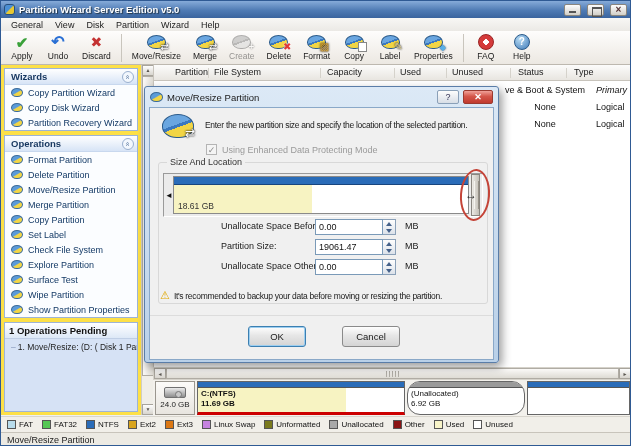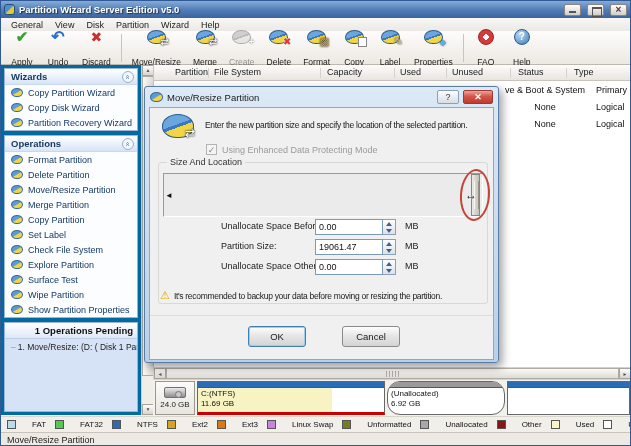--- a/index.html
+++ b/index.html
@@ -27,21 +27,21 @@
   .menubar { position:absolute; left:0; top:17px; width:100%; height:14px;
     background:linear-gradient(#f8f7f5,#ebe9e5); border-bottom:1px solid #d6d2cb;
     display:flex; align-items:center; padding-left:4px; }
   .menu-item { font-size:9px; color:#222; padding:0 6px; height:100%; display:flex; align-items:center; }
 
   
   .toolbar { position:absolute; left:0; top:30px; width:100%; height:34px;
     background:linear-gradient(#fefdfc,#ece8e2); border-bottom:1px solid #bdb8af;
     display:flex; align-items:center; padding:0 3px; }
   .tb-btn { height:40px; min-width:36px; padding:0 5px; background:none; border:1px solid transparent;
-    display:flex; flex-direction:column; align-items:center; justify-content:space-between; gap:1px; }
+    display:flex; flex-direction:column; align-items:center; justify-content:center; gap:1px; }
   .tb-btn.disabled { filter:grayscale(1); opacity:.45; }
   .tb-label { font-size:8.5px; color:#1a1a1a; white-space:nowrap; }
   .tb-sep { width:1px; height:28px; background:#c9c5bd; margin:0 4px; flex:none; }
   .tb-icon { width:24px; height:16px; display:flex; align-items:center; justify-content:center;
     position:relative; font-size:14px; line-height:1; }
   .i-apply-check::before { content:"✔"; color:#3aa13a; font-size:15px; font-weight:bold; }
   .i-undo-arrow::before { content:"↶"; color:#2a6fd4; font-size:16px; font-weight:bold; }
   .i-discard-x::before { content:"✖"; color:#c43232; font-size:14px; }
   .disk-base { width:19px; height:14px; border-radius:50% 50% 46% 46%; position:relative;
     background:linear-gradient(160deg,#6aa6e0 0 44%,#3b78bf 44% 54%,#f2d545 54% 100%);
@@ -54,34 +54,34 @@
   .ov-copy::after { content:""; display:block; width:7px; height:8px; background:#fff; border:1px solid #888; }
   .ov-pencil::after { content:"✎"; color:#f0e0a0; }
   .ov-diamond::after { content:"◆"; color:#58b0e8; text-shadow:0 0 2px #135; font-size:8px; }
   .i-faq-lifebuoy { width:16px; height:16px; border-radius:50%; border:1px solid #992222;
     background:radial-gradient(circle,#fff 0 28%,#d43a3a 29% 100%); }
   .i-help-question { width:16px; height:16px; border-radius:50%; border:1px solid #2a5a8a;
     background:radial-gradient(circle at 35% 30%,#b8dcf4,#3f7ab8); display:flex; align-items:center; justify-content:center; }
   .i-help-question::after { content:"?"; color:#fff; font-size:10px; font-weight:bold; }
 
   
-  .sidebar { position:absolute; left:0; top:64px; width:140px; height:350px; background:#0369a1;
+  .sidebar { position:absolute; left:0; top:64px; width:140px; height:350px; background:#fde047;
     padding:3px; display:flex; flex-direction:column; gap:4px; }
   .panel { background:#fbfdff; border:1px solid #9db4d6; }
   .panel-header { height:16px; display:flex; align-items:center; justify-content:space-between;
     padding:0 3px 0 6px; background:linear-gradient(#ffffff,#d7e4f6); border-bottom:1px solid #c8d8ee; }
   .panel-title { font-size:9.5px; font-weight:bold; color:#16365f; }
   .chevron-btn { width:12px; height:12px; border:1px solid #9ab0cf; border-radius:50%;
     background:#f2f7fd; display:flex; align-items:center; justify-content:center; }
   .chev { display:inline-block; transform:rotate(-90deg); font-size:8px; color:#4a6a96; line-height:1; }
   .side-item { height:15px; display:flex; align-items:center; gap:5px; padding-left:6px;
     font-size:9px; color:#143a66; white-space:nowrap; overflow:hidden; }
   .mini-disk { width:12px; height:9px; border-radius:50% 50% 46% 46%; flex:none;
     background:linear-gradient(150deg,#5b9bd9 0 45%,#f2d545 55%); border:1px solid #3a6a9a; }
-  .pending-panel { flex:1; background:#d6e2f5; border:1px solid #9db4d6; display:flex; flex-direction:column; overflow:hidden;text-align:right; }
+  .pending-panel { flex:1; background:#d6e2f5; border:1px solid #9db4d6; display:flex; flex-direction:column; overflow:hidden; }
   .pending-header { font-size:9.5px; font-weight:bold; color:#111; padding:2px 4px;
     background:linear-gradient(#ffffff,#dde8f7); border-bottom:1px solid #c0cfe6; }
   .pending-item { font-size:8.5px; color:#222; padding:3px 2px 0 6px; white-space:nowrap; overflow:hidden; }
   .pending-item::before { content:"–"; color:#8899bb; margin-right:2px; }
 
   
   .vscroll { position:absolute; left:140px; top:64px; width:12px; height:350px; background:#f0eee8;
     border-left:1px solid #d0cdc5; }
   .sb-arrow { position:absolute; left:0; width:12px; height:11px; background:linear-gradient(#fdfdfd,#d8d5ce);
     border:1px solid #a8a49c; font-size:5px; color:#5a5650; text-align:center; line-height:9px; }
@@ -112,30 +112,30 @@
   .diskmap { position:absolute; left:152px; top:379px; width:479px; height:36px; background:#f3f1ec;
     display:flex; gap:2px; padding:1px 2px; }
   .disk-box { width:40px; border:1px solid #9a968e; background:linear-gradient(#fcfbf9,#e8e5df);
     display:flex; flex-direction:column; align-items:center; justify-content:center; gap:2px; flex:none; }
   .disk-img { width:22px; height:11px; background:linear-gradient(#ececec,#8e8e8e); border:1px solid #707070;
     border-radius:2px; position:relative; }
   .disk-img::after { content:""; position:absolute; right:3px; top:3px; width:5px; height:5px;
     border-radius:50%; background:#c8c8c8; border:1px solid #777; }
   .disk-cap { font-size:8px; color:#222; }
   .part { border:1px solid #666; background:#fff; position:relative; display:flex; flex-direction:column; overflow:hidden; }
-  .part-0 { width:188px; border-bottom:3px solid #cc0000; }
+  .part-0 { width:208px; border-bottom:3px solid #cc0000;font-weight:bold; }
   .part-1 { width:118px;border-radius:13px; }
   .part-2 { flex:1; }
   .pstripe { height:6px; border-bottom:1px solid #555; flex:none; }
   .pbody { flex:1; padding:1px 3px; font-size:8px; color:#111; line-height:1.2; white-space:nowrap; }
 
   
   .legend { position:absolute; left:0; top:415px; width:631px; height:16px; background:#f1efe9;
     border-top:1px solid #d8d5cd; display:flex; align-items:center; padding-left:6px; gap:9px; }
-  .leg-item { display:flex; align-items:center; gap:16px; font-size:8px; color:#111; white-space:nowrap; }
+  .leg-item { display:flex; align-items:center; gap:3px; font-size:8px; color:#111; white-space:nowrap; }
   .leg-swatch { width:9px; height:9px; border:1px solid #555; flex:none; }
   .statusbar { position:absolute; left:0; top:431px; width:631px; height:15px; background:#eceae3;
     border-top:1px solid #c8c4bb; display:flex; align-items:center; padding-left:6px;
     font-size:9px; color:#222; }
 
   
   .dialog { position:absolute; left:143px; top:85px; width:355px; height:277px;
     background:linear-gradient(#dcE9f6,#b9d0e8); border:1px solid #5a7da8; border-radius:3px;
     box-shadow:3px 4px 10px rgba(0,0,0,.4); padding:0 4px 4px; }
   .dlg-title { height:20px; display:flex; align-items:center; gap:4px; padding:0 1px; }
@@ -407,21 +407,21 @@
         <span class="th" style="left: 420px;">Type</span>
         <span class="col-sep" style="left: 54px;"></span>
         <span class="col-sep" style="left: 166px;"></span>
         <span class="col-sep" style="left: 240px;"></span>
         <span class="col-sep" style="left: 292px;"></span>
         <span class="col-sep" style="left: 356px;"></span>
         <span class="col-sep" style="left: 412px;"></span>
       </div>
     <div id="trows">
         <span class="trow-cell" style="left: 346px; width: 90px; text-align: center; top: 20px;">ve &amp; Boot &amp; System</span>
-        <span class="trow-cell" style="left: 442px; top: 20px;">Primary</span>
+        <span class="trow-cell" style="left: 442px; top: 20px; font-style: italic;">Primary</span>
         <span class="trow-cell" style="left: 346px; width: 90px; text-align: center; top: 37px;">None</span>
         <span class="trow-cell" style="left: 442px; top: 37px;">Logical</span>
         <span class="trow-cell" style="left: 346px; width: 90px; text-align: center; top: 54px;">None</span>
         <span class="trow-cell" style="left: 442px; top: 54px;">Logical</span>
       </div>
   </div>
 
   <div class="hscroll">
     <div class="hs-arrow">◄</div>
     <div class="hthumb">
@@ -518,20 +518,26 @@
 
       <div class="chk-row">
         <span class="chk-box">✓</span>
         <span class="chk-label">Using Enhanced Data Protecting Mode</span>
       </div>
 
       <div class="groupbox">
         <span class="group-title">Size And Location</span>
         <div class="slider">
           <span class="handle-left">◄</span>
+          <div class="sbar">
+            <div class="sbar-stripe"></div>
+            <div class="sbar-body" id="sbarBody" style="background: linear-gradient(90deg, rgb(247, 243, 194) 0px, rgb(247, 243, 194) 47%, rgb(255, 255, 255) 47%);">
+              <span class="sbar-label">18.61 GB</span>
+            </div>
+          </div>
           <span class="handle-right"></span>
           <span class="annot-ellipse"></span>
           <span class="annot-cursor">↔</span>
         </div>
         <div id="fields">
             <div class="field-row" style="top: 56px;">
               <span class="f-label">Unallocate Space Before:</span>
               <span class="f-input">0.00</span>
               <span class="f-spin">
                 <span class="spin-half spin-up"></span>

